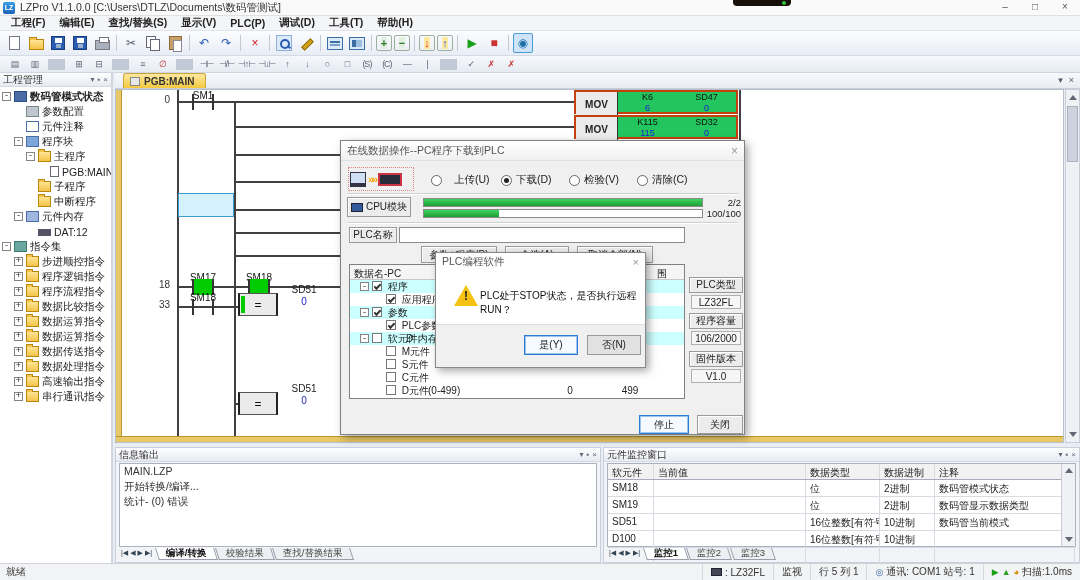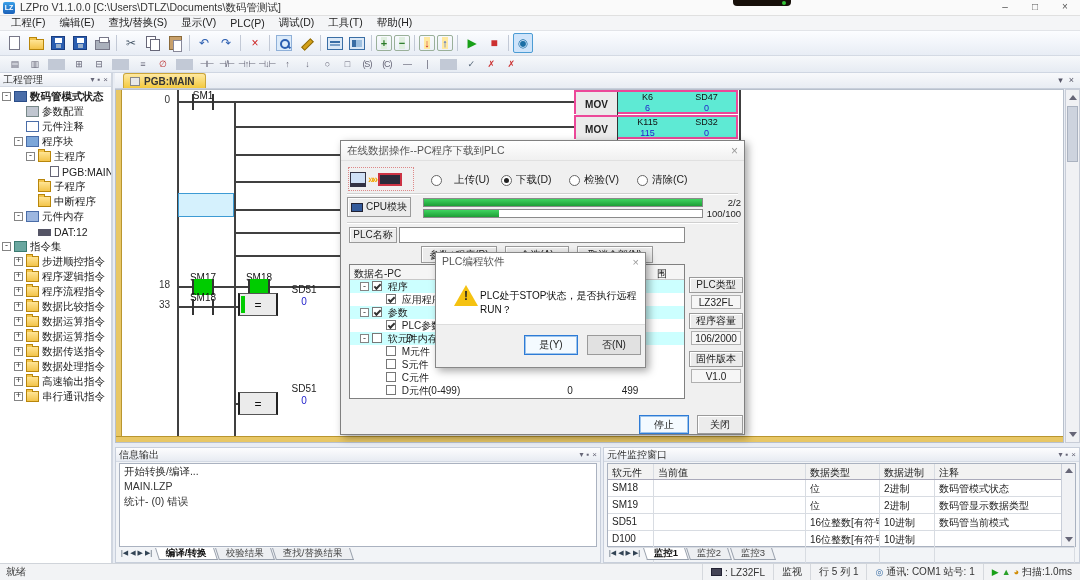--- a/index.html
+++ b/index.html
@@ -8,21 +8,21 @@
 
   
   .titlebar{position:absolute;left:0;top:0;width:1080px;height:16px;background:#fafafa;border-bottom:1px solid #e0e0e0;display:flex;align-items:center;}
   .applogo{width:12px;height:12px;margin:0 5px 0 3px;background:linear-gradient(#3aa0e8,#1a60b8);color:#fff;font-size:7px;font-weight:bold;display:flex;align-items:center;justify-content:center;border-radius:2px;}
   .apptitle{font-size:10.5px;color:#333;}
   .wctrls{margin-left:auto;display:flex;}
   .wc{width:30px;height:15px;text-align:center;color:#555;font-size:10px;line-height:14px;}
   .overlaybar{position:absolute;left:733px;top:0;width:58px;height:6px;background:#17100a;border-radius:0 0 4px 4px;z-index:50;}
   .overlaybar i{position:absolute;right:5px;top:1px;width:4px;height:4px;border-radius:50%;background:#34c53a;}
   .menubar{position:absolute;left:0;top:16px;width:1080px;height:15px;background:#f4f5f7;border-bottom:1px solid #e2e4e8;display:flex;align-items:center;padding-left:4px;}
-  .menu-item{padding:0 7px;font-size:10.5px;color:#222;}
+  .menu-item{padding:0 7px;font-size:10.5px;color:#222;font-weight:bold;}
 
   
   .toolbar1{position:absolute;left:0;top:31px;width:1080px;height:25px;background:linear-gradient(#fcfdff,#e8edf5);border-bottom:1px solid #d4dae4;display:flex;align-items:center;padding-left:4px;gap:2px;}
   .toolbar2{position:absolute;left:0;top:56px;width:1080px;height:17px;background:linear-gradient(#f6f8fb,#e6ebf3);border-bottom:1px solid #cfd6e2;display:flex;align-items:center;padding-left:6px;gap:3px;}
   .tbi{width:20px;height:20px;display:flex;align-items:center;justify-content:center;font-size:12px;color:#556;flex:none;}
   .tbi2{min-width:17px;height:13px;display:flex;align-items:center;justify-content:center;font-size:9px;color:#667;flex:none;letter-spacing:-1px;}
   .tb-sep{width:1px!important;height:16px;background:#c2c9d6;margin:0 2px;}
   .toolbar2 .tb-sep{height:11px;}
   .tb-box{border:1px solid #9ab09a;border-radius:2px;width:16px;height:16px;font-weight:bold;font-size:11px;}
   .tb-sel{border:1px solid #4c9cd4;background:#cfe4fa;border-radius:2px;}
@@ -86,21 +86,21 @@
   .vscroll .arr{position:absolute;left:3px;width:0;height:0;border-left:4px solid transparent;border-right:4px solid transparent;}
   .vscroll .up{top:5px;border-bottom:5px solid #667;}
   .vscroll .dn{bottom:5px;border-top:5px solid #667;}
   .vscroll .thumb{position:absolute;left:1px;top:16px;width:11px;height:56px;background:#cdd3de;border:1px solid #aab2c0;}
   .rail{position:absolute;background:#404040;}
   .rnum{position:absolute;width:36px;text-align:right;font-size:10px;color:#333;}
   .selcell{position:absolute;left:62px;top:103px;width:56px;height:24px;background:#d5f1fd;border:1px solid #3d9bd4;}
   .kt{position:absolute;width:22px;height:16px;border-left:2px solid #333;border-right:2px solid #333;}
   .kt.green{background:#00CC00;}
   .klabel{position:absolute;width:48px;text-align:center;font-size:10px;color:#111;}
-  .movbox{position:absolute;width:164px;height:24px;border:2px solid #ec4899;background:#5eead4;display:grid;grid-template-columns:42px 1fr 1fr;grid-template-rows:12px 12px;}
+  .movbox{position:absolute;width:164px;height:24px;border:2px solid #c2410c;background:#22c55e;display:grid;grid-template-columns:42px 1fr 1fr;grid-template-rows:12px 12px;}
   .movbox .op{grid-row:1/3;background:#EBEBEB;border-right:1px solid #333;display:flex;align-items:center;justify-content:center;font-weight:bold;font-size:10px;}
   .movbox .lab{text-align:center;font-size:9px;color:#111;line-height:10px;}
   .movbox .val{text-align:center;font-size:9px;color:#2222CC;line-height:9px;}
   .cmpbox{position:absolute;width:40px;height:23px;background:#EBEBEB;border:1px solid #555;border-left:2px solid #222;border-right:2px solid #222;display:flex;align-items:center;justify-content:center;font-size:12px;color:#111;}
   .cmpbox.live::before{content:"";position:absolute;left:1px;top:2px;bottom:2px;width:4px;background:#00CC00;}
   .opval{position:absolute;width:40px;text-align:center;font-size:10px;}
   .opval.blue{color:#2222CC;}
 
   
   .panel{position:absolute;background:#f2f4f7;border:1px solid #c8cfdb;}
@@ -577,22 +577,22 @@
     <div class="dockhead">
       <span>信息输出</span>
       <span class="dh-icons">
         <span>▾</span>
         <span>▪</span>
         <span>×</span>
       </span>
     </div>
     <div class="pbody">
 
-    <div class="iline">开始转换/编译...</div>
-        <div class="iline">MAIN.LZP</div>
+    <div class="iline">MAIN.LZP</div>
+        <div class="iline">开始转换/编译...</div>
         <div class="iline">统计- (0) 错误</div>
       </div>
     <div class="ptabs">
       <span class="nav">
 
       <span>|◀</span>
           <span>◀</span>
           <span>▶</span>
           <span>▶|</span>
         </span>

